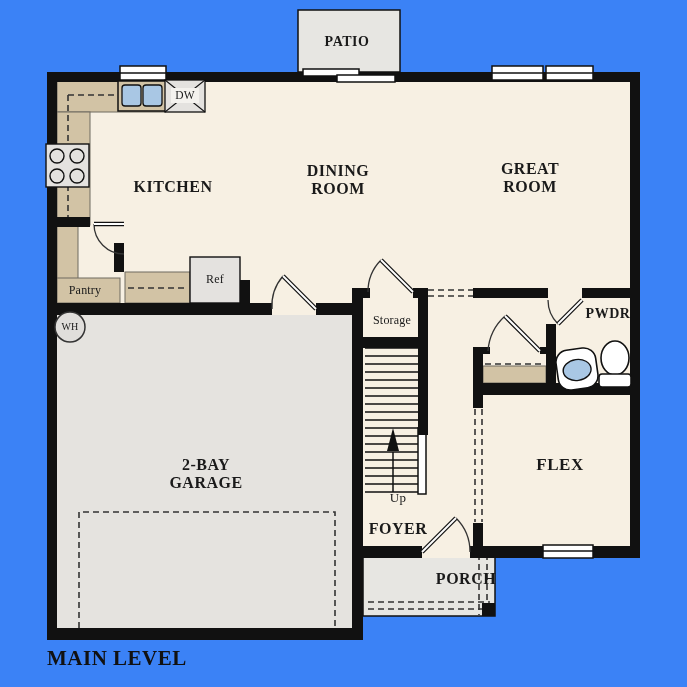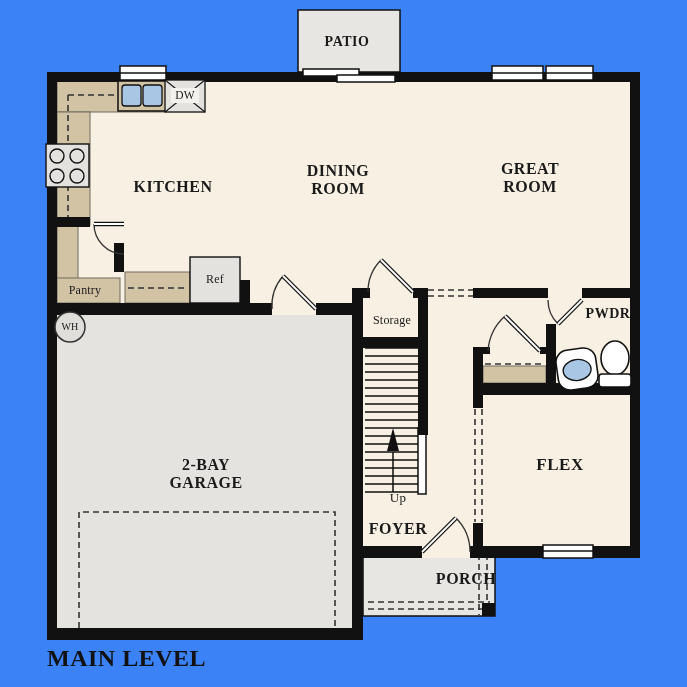--- a/index.html
+++ b/index.html
@@ -23,21 +23,21 @@
     color:#1a1a1a;white-space:pre-line;text-align:center;line-height:1.15;
   }
   .room{font-weight:bold;font-size:16px;letter-spacing:.5px;}
   .small{font-size:12px;font-weight:normal;letter-spacing:.2px;}
   .lbl-patio,.lbl-pwdr{font-size:14px;}
   .lbl-flex{font-size:17px;}
   .lbl-wh{font-size:10px;}
   .lbl-dw{font-size:11.5px;}
   .lbl-main{
     position:absolute;transform:translate(0,-50%);font-weight:bold;
-    font-size:24px;letter-spacing:.5px;color:#111;
+    font-size:21px;letter-spacing:.5px;color:#111;
   }
 </style>
 </head>
 <body>
 
 <div class="plan">
 
   <svg width="687" height="687" viewBox="0 0 687 687">
 
     <rect x="298" y="10" width="102" height="62" fill="var(--outdoor)" stroke="var(--wall)" stroke-width="1.5"></rect>

